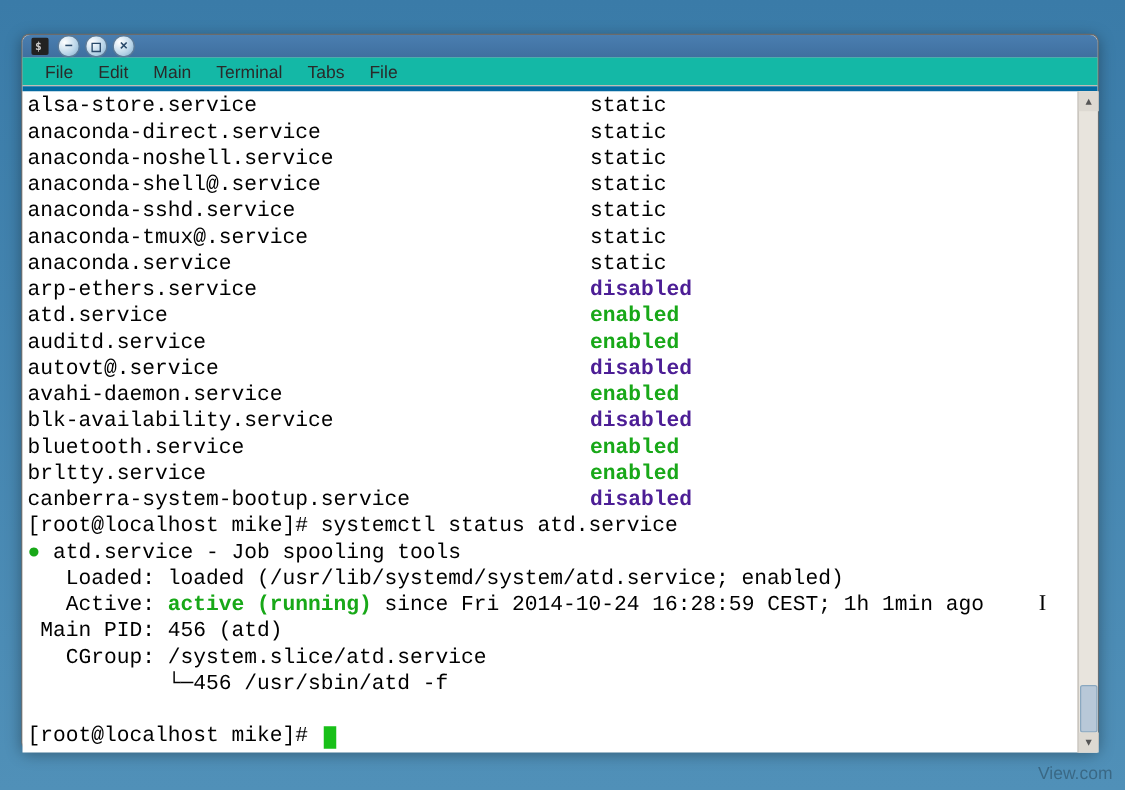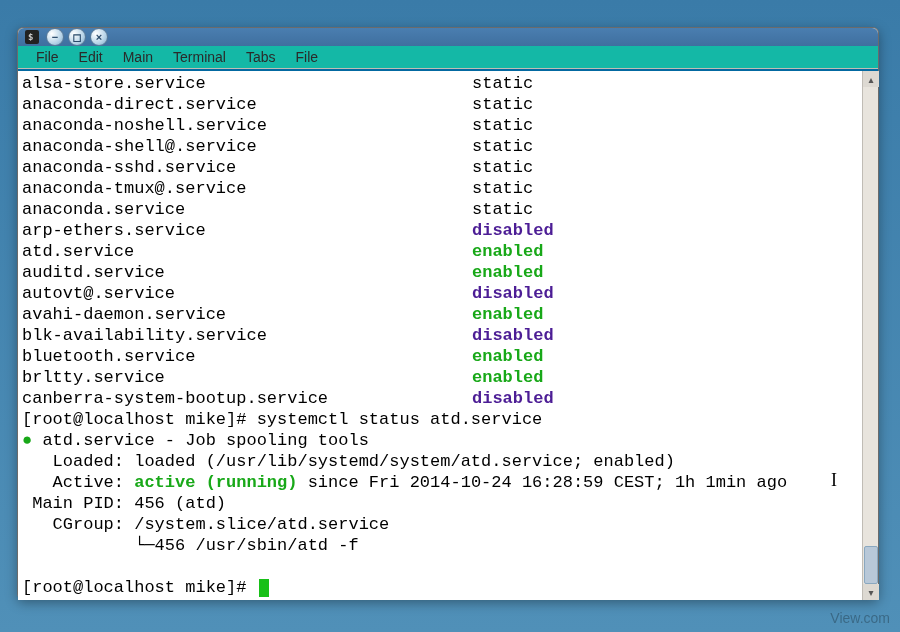--- a/index.html
+++ b/index.html
@@ -68,21 +68,21 @@
       color: #2a2a2a;
     }
     .menu-item {
       padding: 3px 10px;
       cursor: pointer;
     }
     .terminal-wrap {
       flex: 1;
       display: flex;
       background: #fff;
-      border-top: 2px solid #0369a1;
+      border-top: 4px solid #0369a1;
       position: relative;
     }
     .terminal {
       flex: 1;
       padding: 2px 4px;
       font-family: "Liberation Mono", "DejaVu Sans Mono", monospace;
       font-size: 17px;
       line-height: 21px;
       color: #000;
       white-space: pre;

